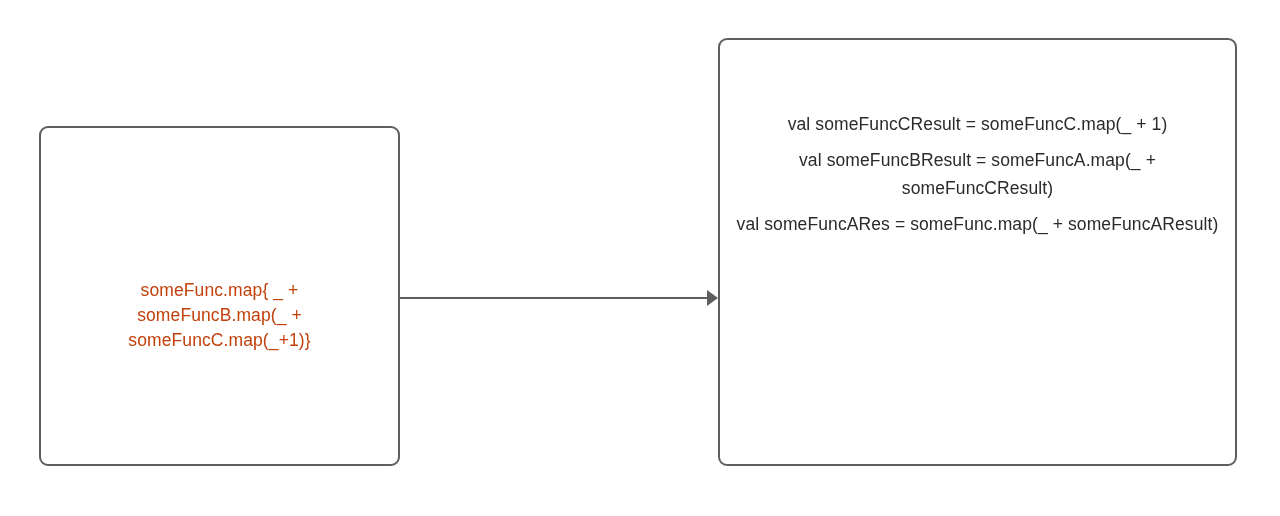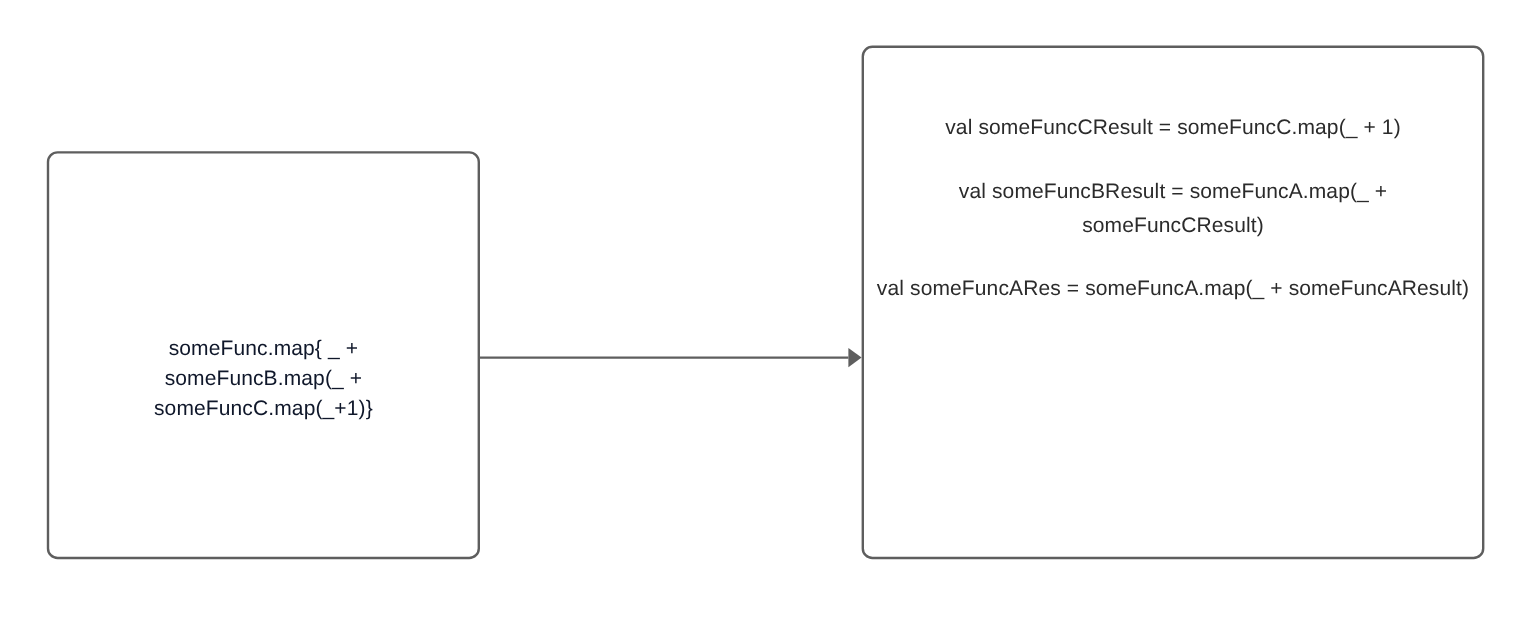--- a/index.html
+++ b/index.html
@@ -35,37 +35,37 @@
     height: 340px;
   }
   #box-target {
     left: 718px;
     top: 38px;
     width: 519px;
     height: 428px;
     align-items: flex-start;
   }
   .node-label {
-    color: #0f172a;
+    color: #c2410c;
     font-size: 17.5px;
     line-height: 25px;
     text-align: center;
     white-space: pre-line;
     letter-spacing: 0.1px;
     margin-top: 39px;
   }
   #source-label {
     width: 300px;
   }
   .stmt-list {
     width: 500px;
-    margin-top: 52px;
+    margin-top: 70px;
     display: flex;
     flex-direction: column;
-    gap: 25px;
+    gap: 8px;
   }
   .stmt {
     color: #2b2b2b;
     font-size: 17.5px;
     line-height: 28px;
     text-align: center;
     letter-spacing: 0.1px;
   }
   #edge-layer {
     position: absolute;
@@ -91,17 +91,17 @@
   <div class="node-box" id="box-source">
     <div class="node-label" id="source-label">someFunc.map{ _ +
 someFuncB.map(_ +
 someFuncC.map(_+1)}</div>
   </div>
 
   <div class="node-box" id="box-target">
     <div class="stmt-list">
       <div class="stmt">val someFuncCResult = someFuncC.map(_ + 1)</div>
       <div class="stmt">val someFuncBResult = someFuncA.map(_ + someFuncCResult)</div>
-      <div class="stmt">val someFuncARes = someFuncA.map(_ + someFuncAResult)</div>
+      <div class="stmt">val someFuncARes = someFunc.map(_ + someFuncAResult)</div>
     </div>
   </div>
 
 </div>
 
 </body></html>

